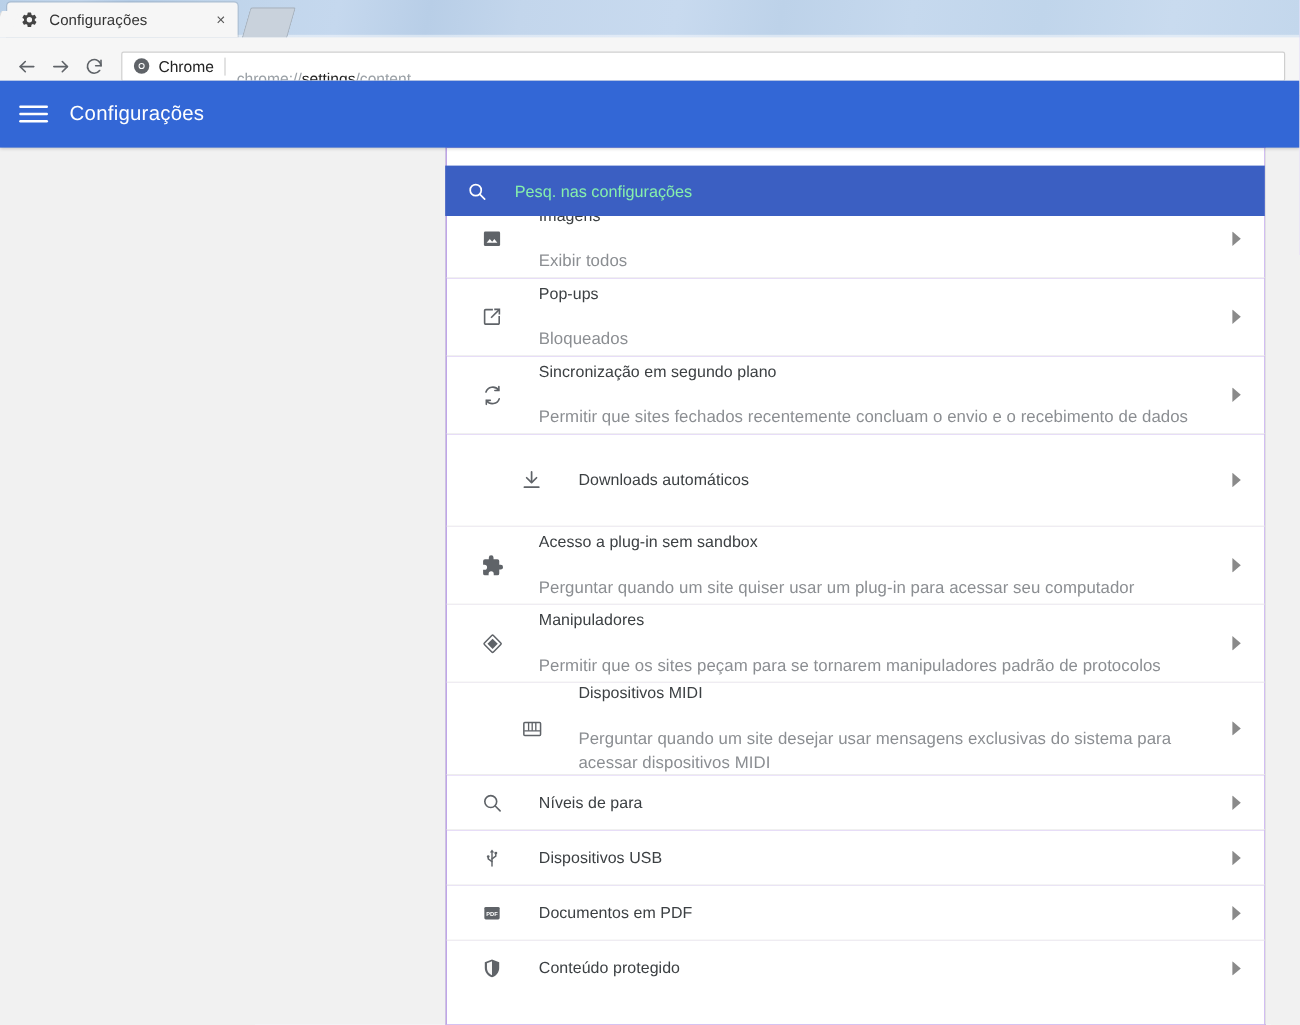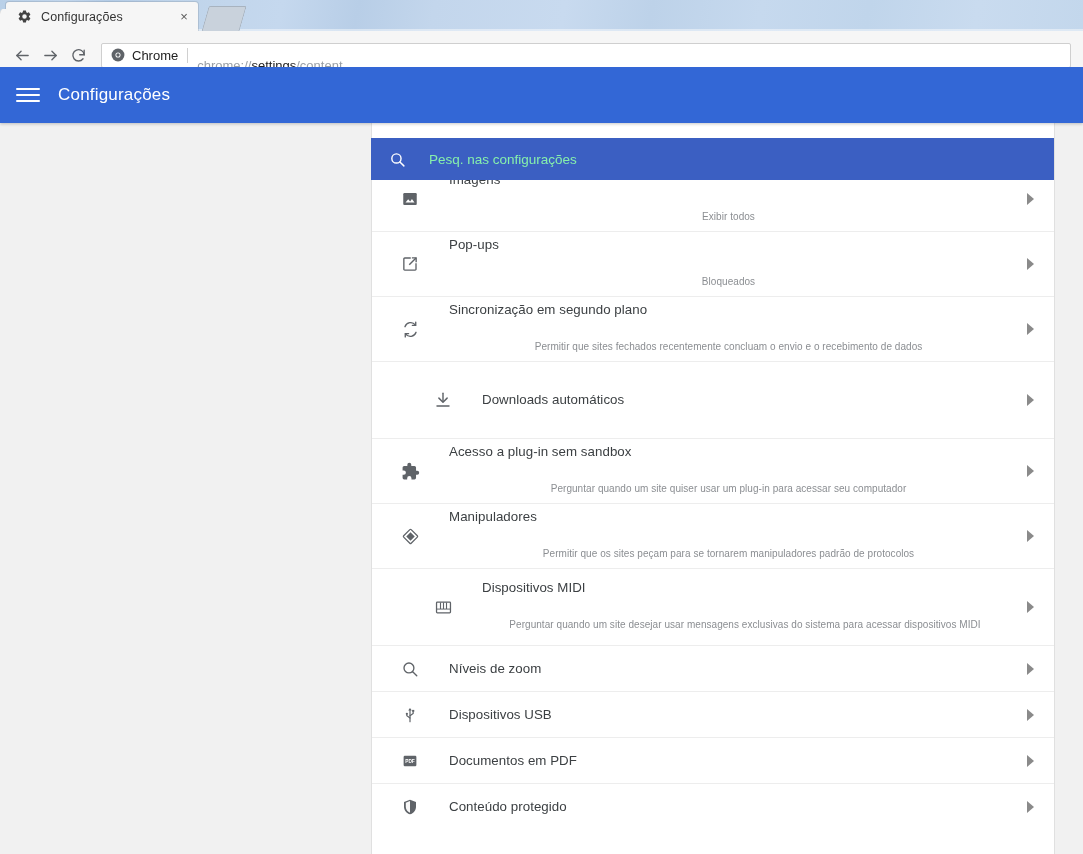--- a/index.html
+++ b/index.html
@@ -279,26 +279,25 @@
     min-width: 0;
     padding-right: 14px;
   }
   .row-title {
     font-size: 13.3px;
     color: #3c4043;
     line-height: 18px;
     letter-spacing: .05px;
   }
   .row-sub {
-    font-size: 10px;
+    font-size: 14px;
     color: #8b8e92;
     line-height: 20px;
     margin-top: 18px;
     letter-spacing: .05px;
-    text-align: center;
   }
   .row-arrow {
     width: 16px;
     flex: 0 0 auto;
     display: flex;
     align-items: center;
     justify-content: center;
     color: #8a8a8a;
   }
   .card-tail { background: #fff; height: 60px; }
@@ -506,21 +505,21 @@
       </div>
 
       <div class="row" style="min-height:46px">
         <span class="row-icon">
           <svg width="18" height="18" viewBox="0 0 24 24" fill="none" stroke="#5f6368" stroke-width="1.8" stroke-linecap="round">
             <circle cx="10.6" cy="10.6" r="6.6"></circle>
               <path d="M15.6 15.6L21 21"></path>
           </svg>
         </span>
         <span class="row-text">
-          <span class="row-title" style="display:block">Níveis de zoom</span>
+          <span class="row-title" style="display:block">Níveis de para</span>
         </span>
         <span class="row-arrow">
           <svg width="9" height="12" viewBox="0 0 9 12" fill="#8a8a8a">
               <path d="M1 0l7 6-7 6z"></path>
             </svg>
         </span>
       </div>
 
       <div class="row" style="min-height:46px">
         <span class="row-icon">

